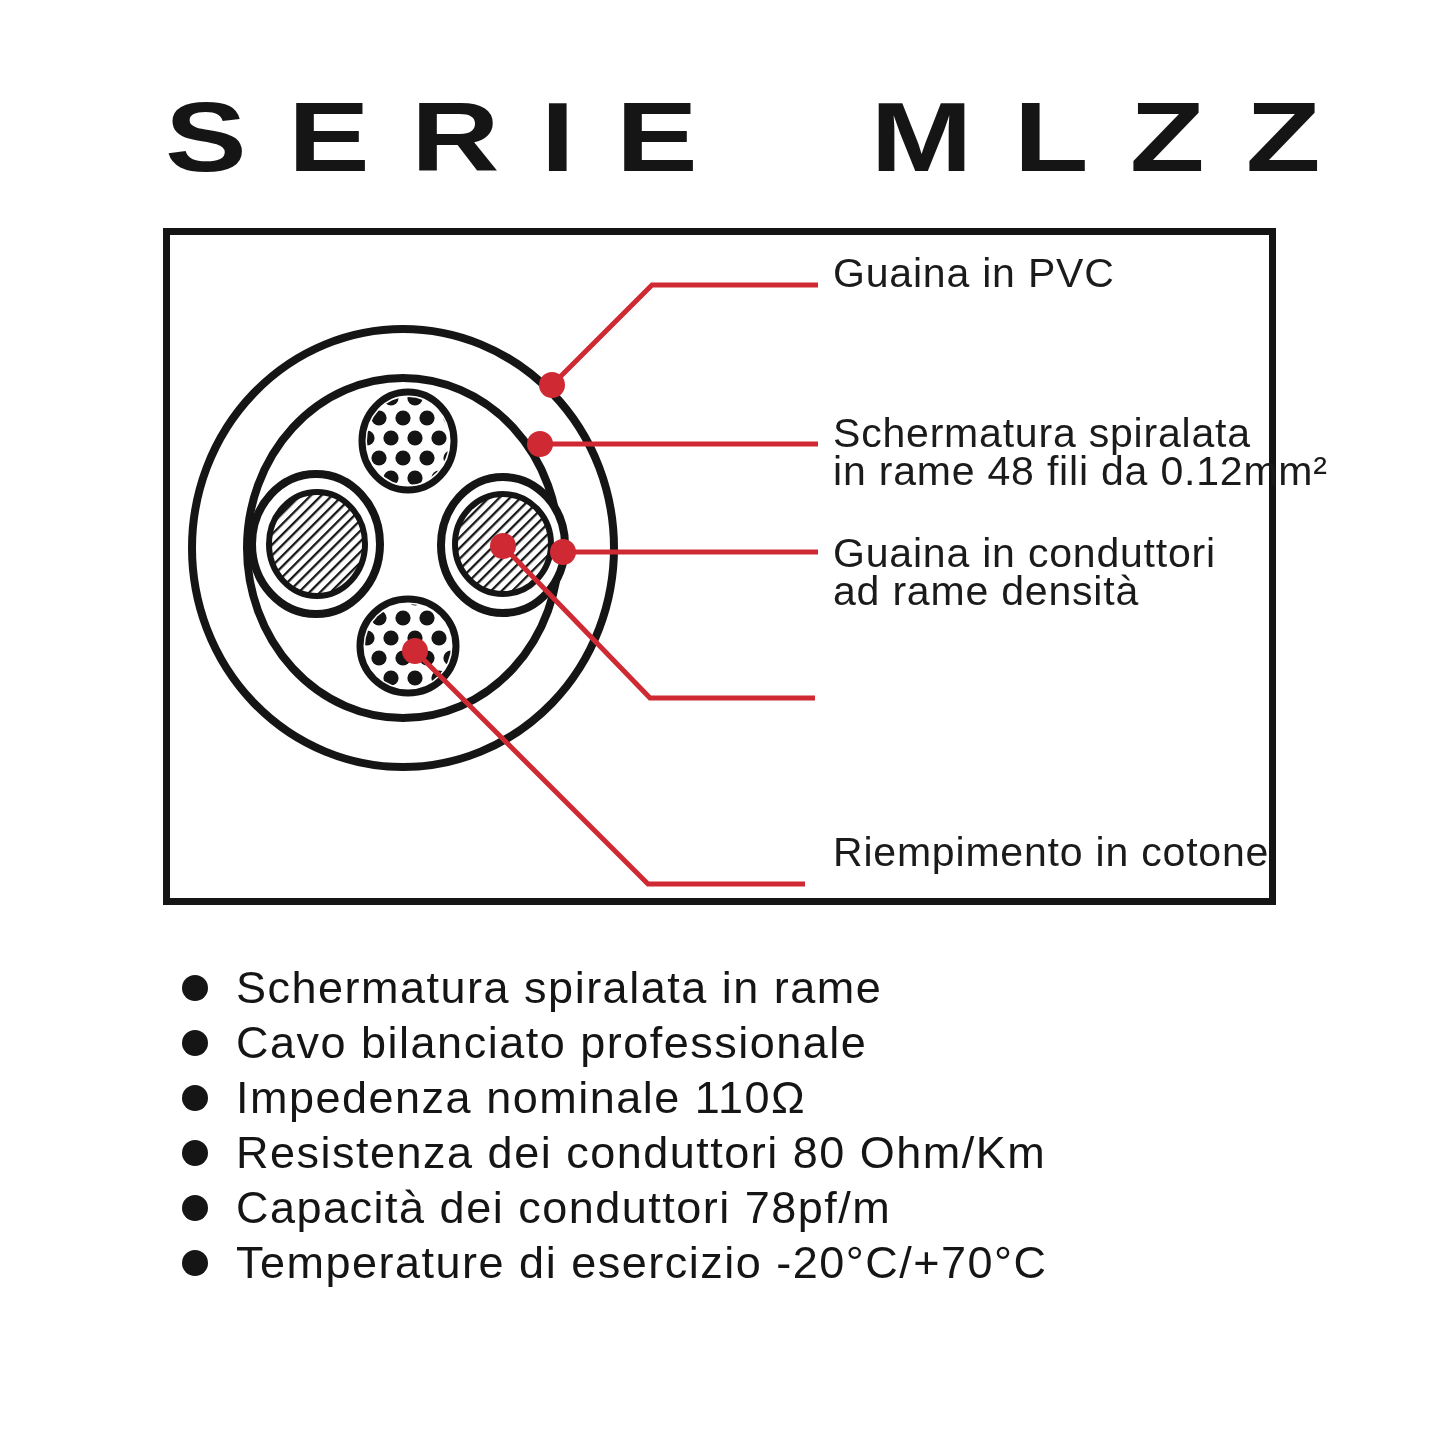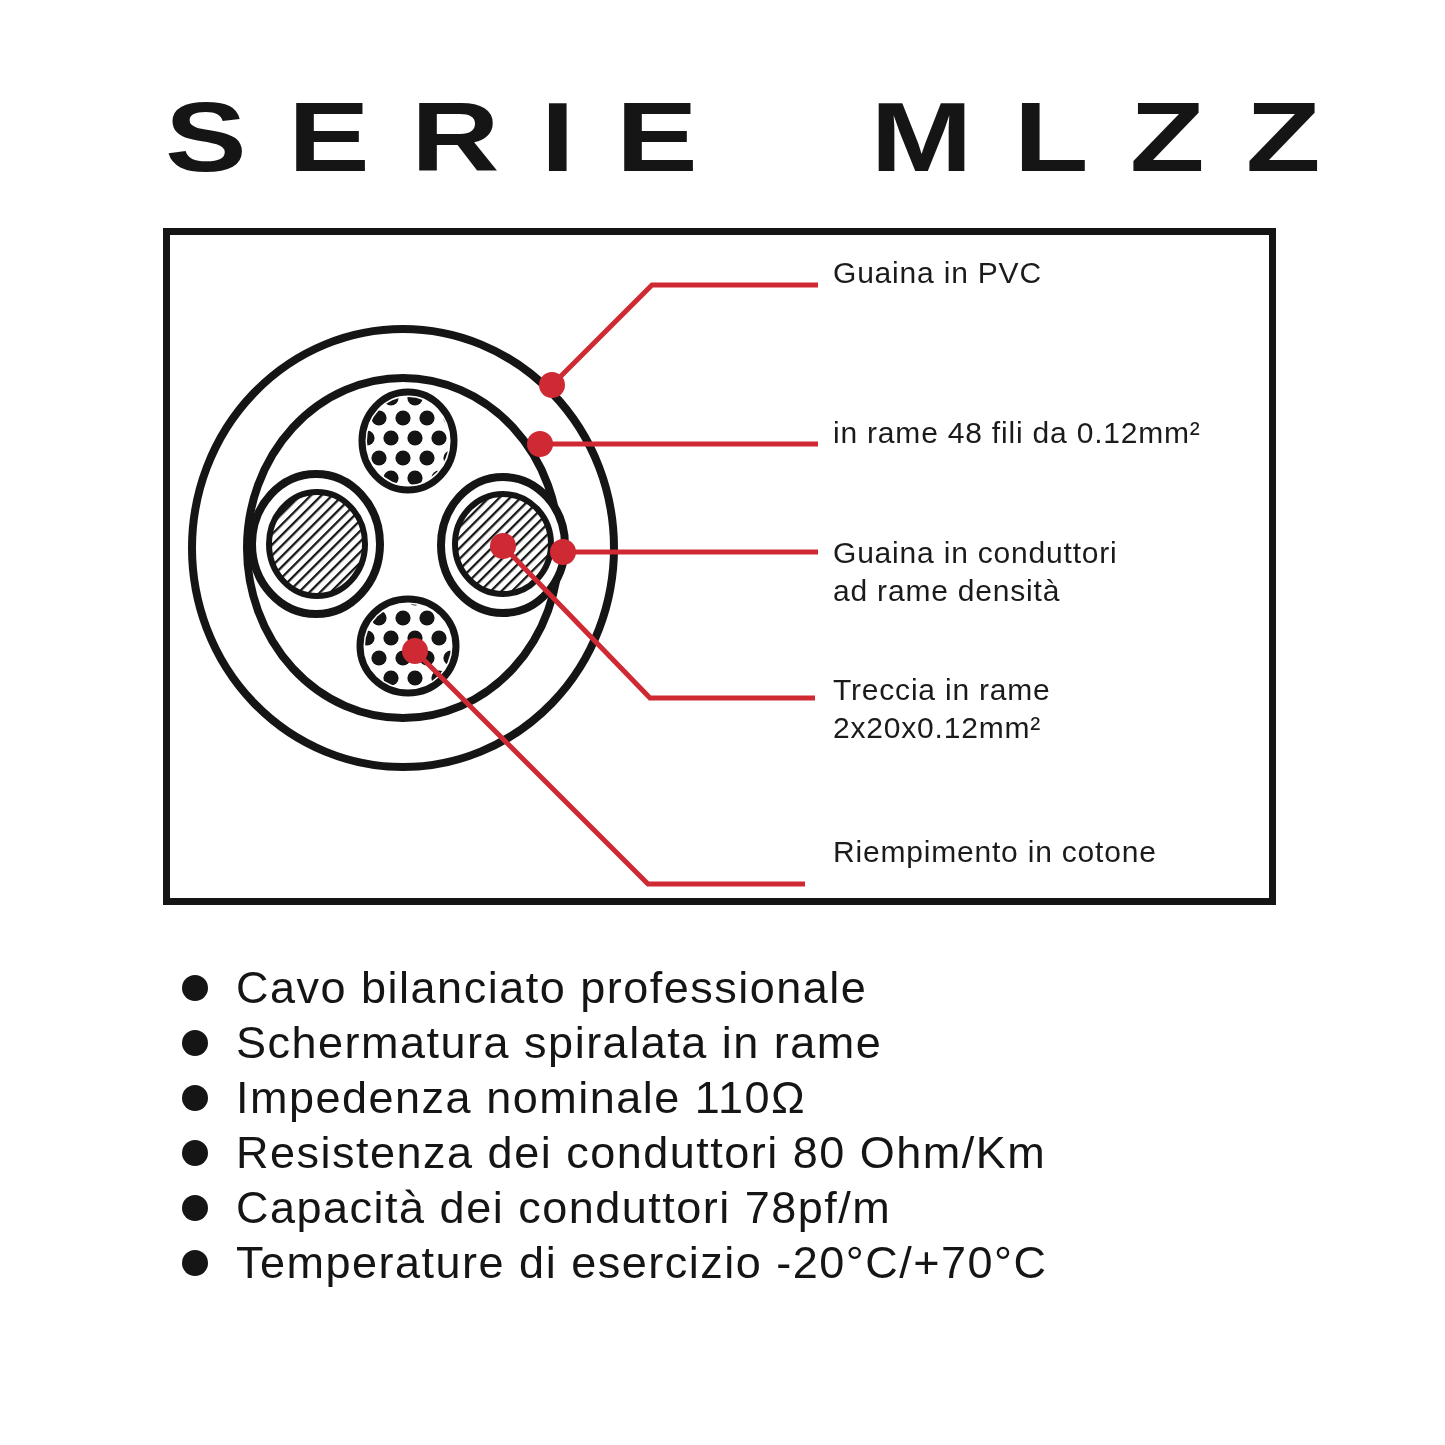--- a/index.html
+++ b/index.html
@@ -12,21 +12,21 @@
     font-size:98px;font-weight:bold;line-height:98px;
     letter-spacing:33px;word-spacing:45px;white-space:nowrap;
     transform:scaleX(1.25);transform-origin:left top;
     color:var(--ink,#151515);
   }
   .diagram-svg{position:absolute;left:163px;top:228px;width:1113px;height:677px;}
   .ink-stroke{stroke:var(--ink,#151515);}
   .red-line{stroke:var(--callout-red,#cf2a33);stroke-width:5;fill:none;stroke-linejoin:miter;}
   .red-dot{fill:var(--callout-red,#cf2a33);}
   .callout-label{
-    position:absolute;left:833px;font-size:30px;line-height:38px;
+    position:absolute;left:833px;font-size:41px;line-height:38px;
     letter-spacing:0.8px;color:#1b1b1b;white-space:nowrap;
   }
   .callout-label span{display:block;}
   .specs{
     position:absolute;left:182px;top:960px;margin:0;padding:0;list-style:none;
   }
   .spec{
     height:55px;display:flex;align-items:center;white-space:nowrap;
   }
   .bullet{
@@ -94,42 +94,39 @@
     <circle class="red-dot" cx="377" cy="216" r="13"></circle>
     <circle class="red-dot" cx="400" cy="324" r="13"></circle>
     <circle class="red-dot" cx="340" cy="318" r="13"></circle>
     <circle class="red-dot" cx="252" cy="423" r="13"></circle>
   </svg>
 
   <div class="callout-label" style="top:254px">
     <span>Guaina in PVC</span>
   </div>
   <div class="callout-label" style="top:414px">
+    <span>Schermatura spiralata</span>
     <span>in rame 48 fili da 0.12mm²</span>
   </div>
   <div class="callout-label" style="top:534px">
     <span>Guaina in conduttori</span>
     <span>ad rame densità</span>
-  </div>
-  <div class="callout-label" style="top:671px">
-    <span>Treccia in rame</span>
-    <span>2x20x0.12mm²</span>
   </div>
   <div class="callout-label" style="top:833px">
     <span>Riempimento in cotone</span>
   </div>
 
   <ul class="specs">
     <li class="spec">
       <span class="bullet"></span>
-      <span class="spec-text">Cavo bilanciato professionale</span>
+      <span class="spec-text">Schermatura spiralata in rame</span>
     </li>
     <li class="spec">
       <span class="bullet"></span>
-      <span class="spec-text">Schermatura spiralata in rame</span>
+      <span class="spec-text">Cavo bilanciato professionale</span>
     </li>
     <li class="spec">
       <span class="bullet"></span>
       <span class="spec-text">Impedenza nominale 110Ω</span>
     </li>
     <li class="spec">
       <span class="bullet"></span>
       <span class="spec-text">Resistenza dei conduttori 80 Ohm/Km</span>
     </li>
     <li class="spec">

